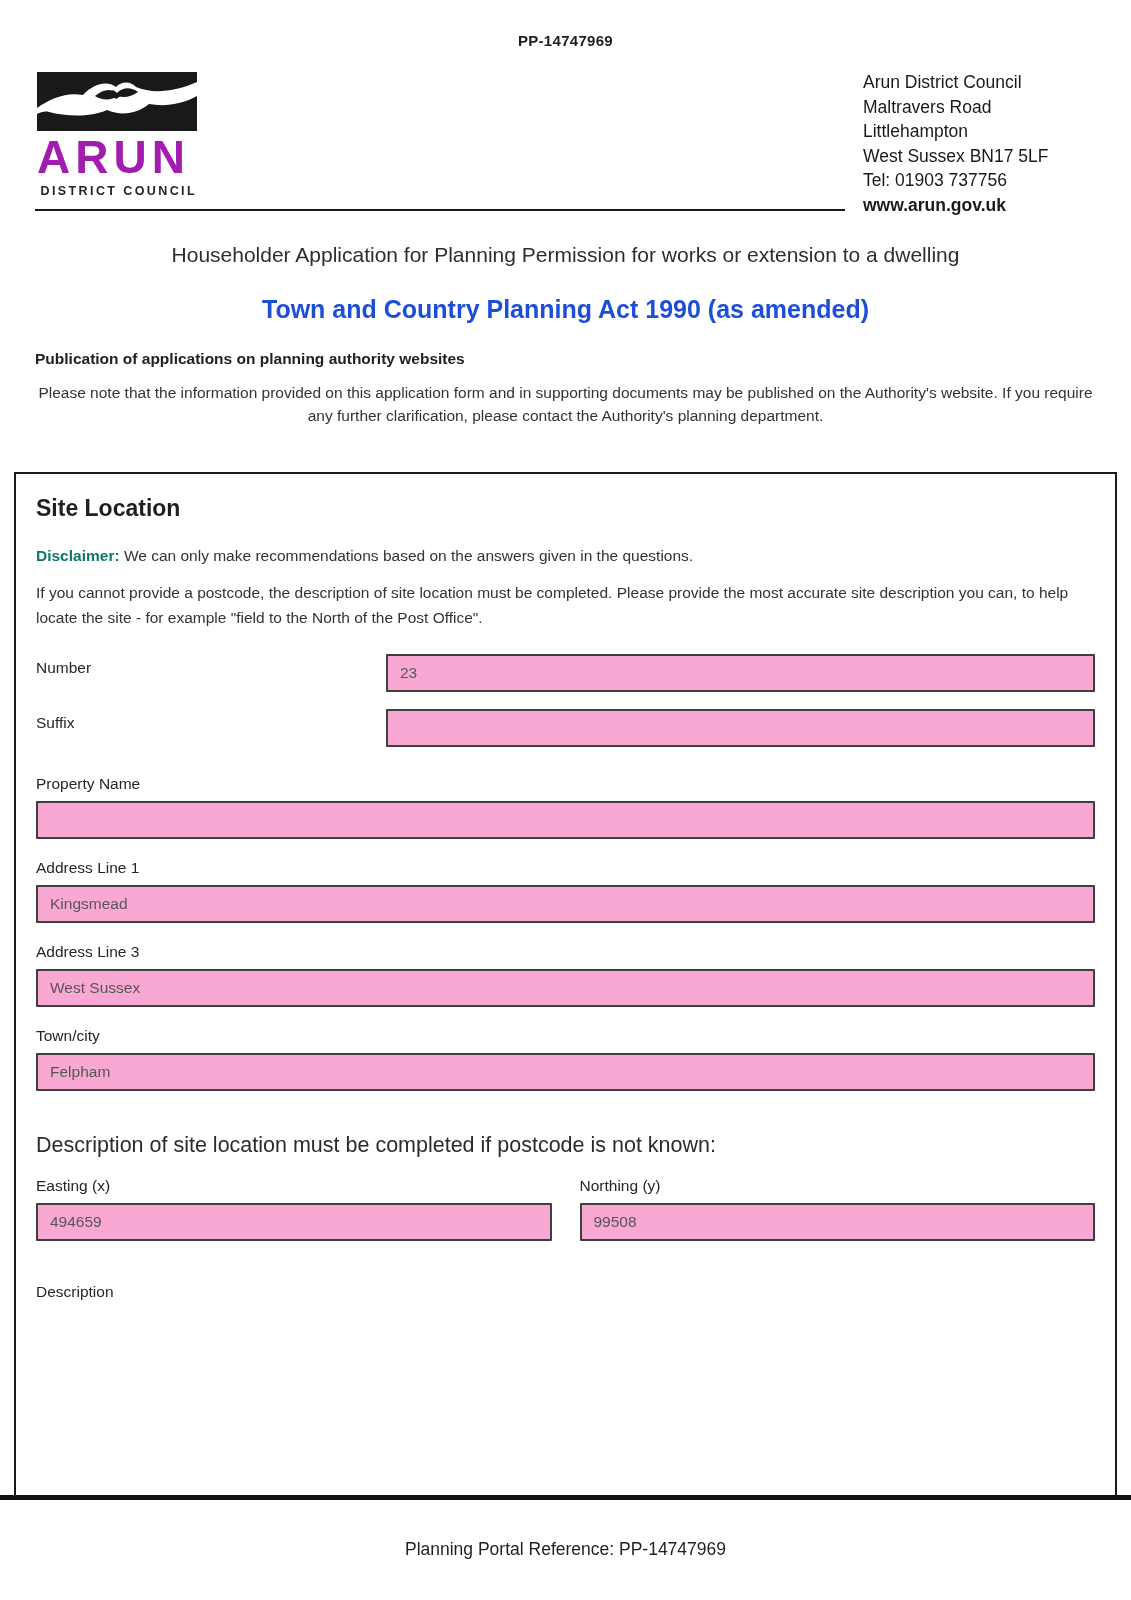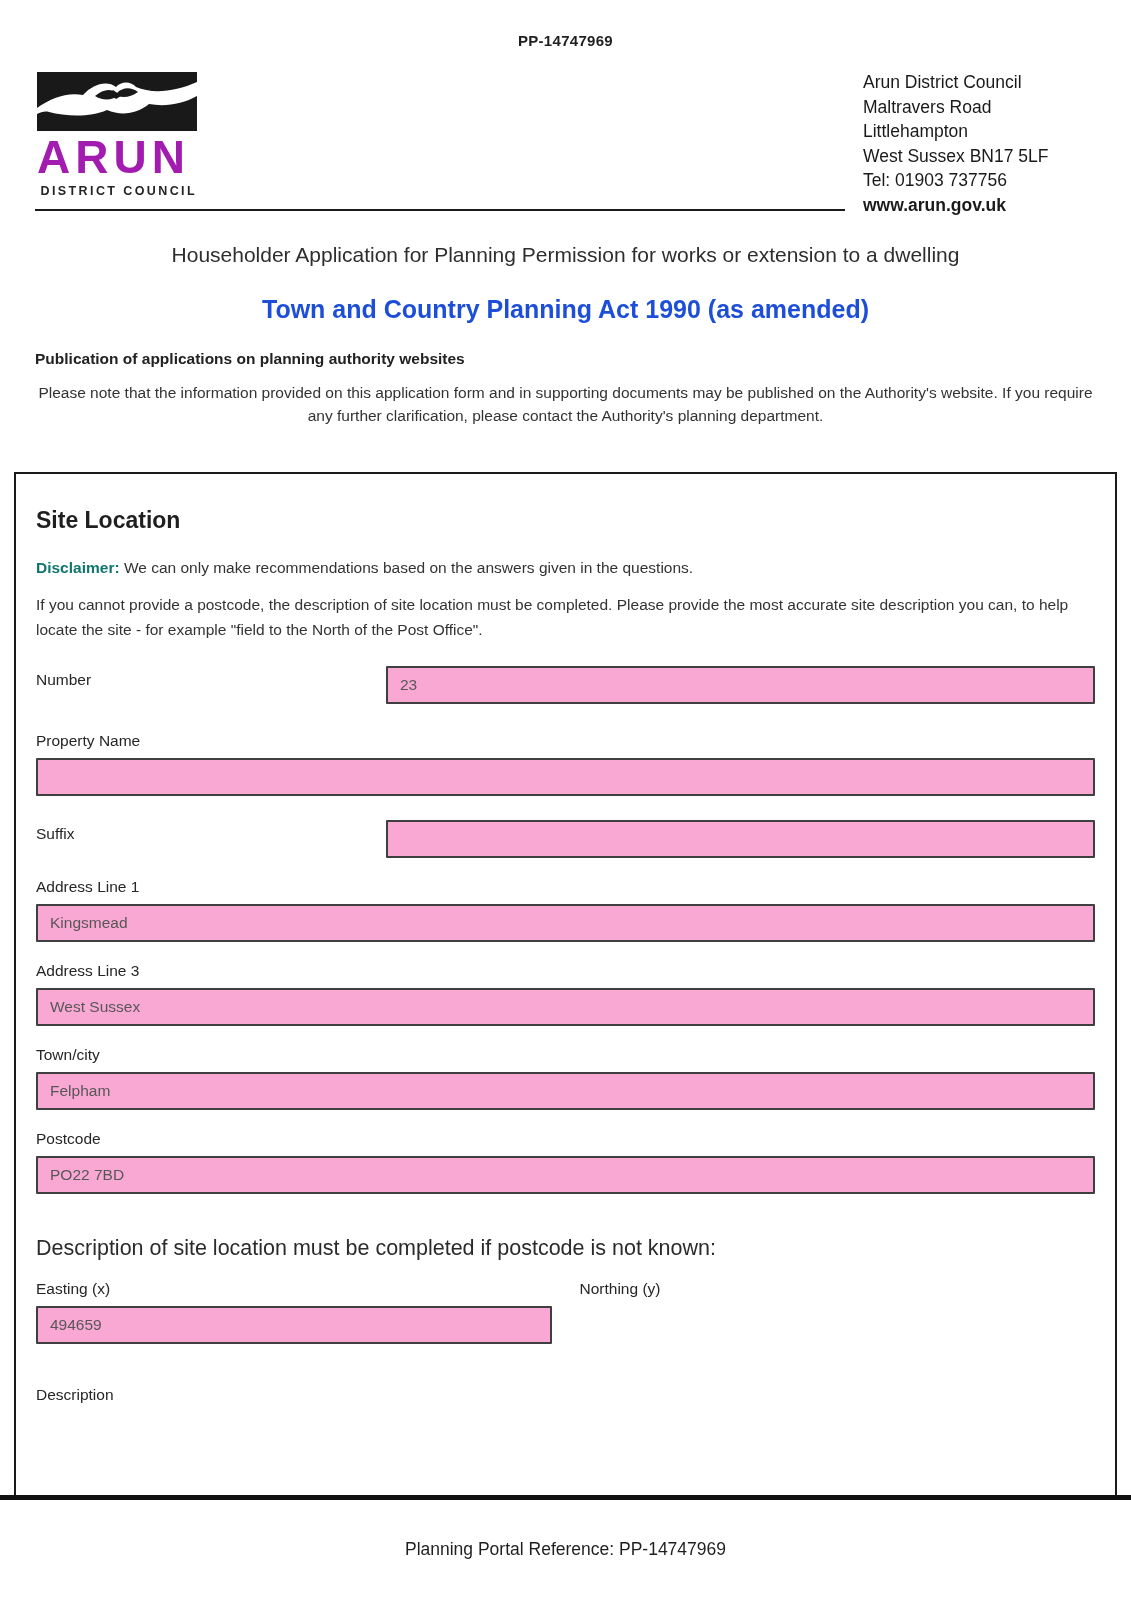--- a/index.html
+++ b/index.html
@@ -37,21 +37,21 @@
   
   .main-title { margin:12px 35px 0; text-align:center; font-size:21px; font-weight:normal; color:#2e2e2e; line-height:26px; }
   .sub-title  { margin:28px 35px 0; text-align:center; font-size:25px; font-weight:bold; color:#1d4ed8; line-height:26px; }
   .pub-heading { margin:27px 35px 0; font-size:15.5px; font-weight:bold; color:#222; line-height:20px; }
   .pub-note { margin:12px 35px 0; max-width:1062px; font-size:15.5px; color:#333; line-height:23px;text-align:center; }
 
   
   .box {
     margin:45px 14px 0; height:1023px; overflow:hidden;
     border:2px solid #1a1a1a; border-bottom:none;
-    padding:14px 20px;
+    padding:2px 20px;
   }
   .section-title { margin-top:19px; font-size:23px; font-weight:bold; color:#1f1f1f; line-height:27px; }
   .disclaimer { margin-top:24px; font-size:15.5px; color:#333; line-height:19px; }
   .disclaimer strong { color:#0f766e; }
   .intro { margin-top:15px; font-size:15.5px; color:#333; line-height:25px; }
 
   .row.side { margin-top:24px; display:grid; grid-template-columns:350px 1fr; align-items:start; }
   .row.side + .row.side { margin-top:17px; }
   .row.side .lbl { padding-top:5px; }
   .row.stack { margin-top:28px; }
@@ -114,60 +114,57 @@
 
   <p class="disclaimer"><strong>Disclaimer:</strong> <span>We can only make recommendations based on the answers given in the questions.</span></p>
 
   <p class="intro">If you cannot provide a postcode, the description of site location must be completed. Please provide the most accurate site description you can, to help locate the site - for example "field to the North of the Post Office".</p>
 
   <div class="row side">
     <label class="lbl">Number</label>
     <input class="inp" type="text" value="23" style="">
   </div>
 
-  <div class="row stack">
-    <label class="lbl">Property Name</label>
+  <div class="row side">
+    <label class="lbl">Suffix</label>
     <input class="inp" type="text" value="" style="">
   </div>
 
-  <div class="row side">
-    <label class="lbl">Suffix</label>
+  <div class="row stack">
+    <label class="lbl">Property Name</label>
     <input class="inp" type="text" value="" style="">
   </div>
 
   <div class="row stack">
     <label class="lbl">Address Line 1</label>
     <input class="inp" type="text" value="Kingsmead" style="">
   </div>
 
 
   <div class="row stack">
     <label class="lbl">Address Line 3</label>
     <input class="inp" type="text" value="West Sussex" style="">
   </div>
 
   <div class="row stack">
     <label class="lbl">Town/city</label>
     <input class="inp" type="text" value="Felpham" style="">
   </div>
 
-  <div class="row stack">
-    <label class="lbl">Postcode</label>
-    <input class="inp" type="text" value="PO22 7BD" style="">
-  </div>
 
   <h3 class="desc-heading">Description of site location must be completed if postcode is not known:</h3>
 
   <div class="coords">
     <div class="coord">
       <label class="lbl">Easting (x)</label>
       <input class="inp" type="text" value="494659" style="">
     </div>
     <div class="coord">
       <label class="lbl">Northing (y)</label>
+      <input class="inp" type="text" value="99508" style="">
     </div>
   </div>
 
   <label class="lbl desc-label">Description</label>
 </div>
 
 <div class="page-break"></div>
 
 <div class="footer">Planning Portal Reference: PP-14747969</div>
 

